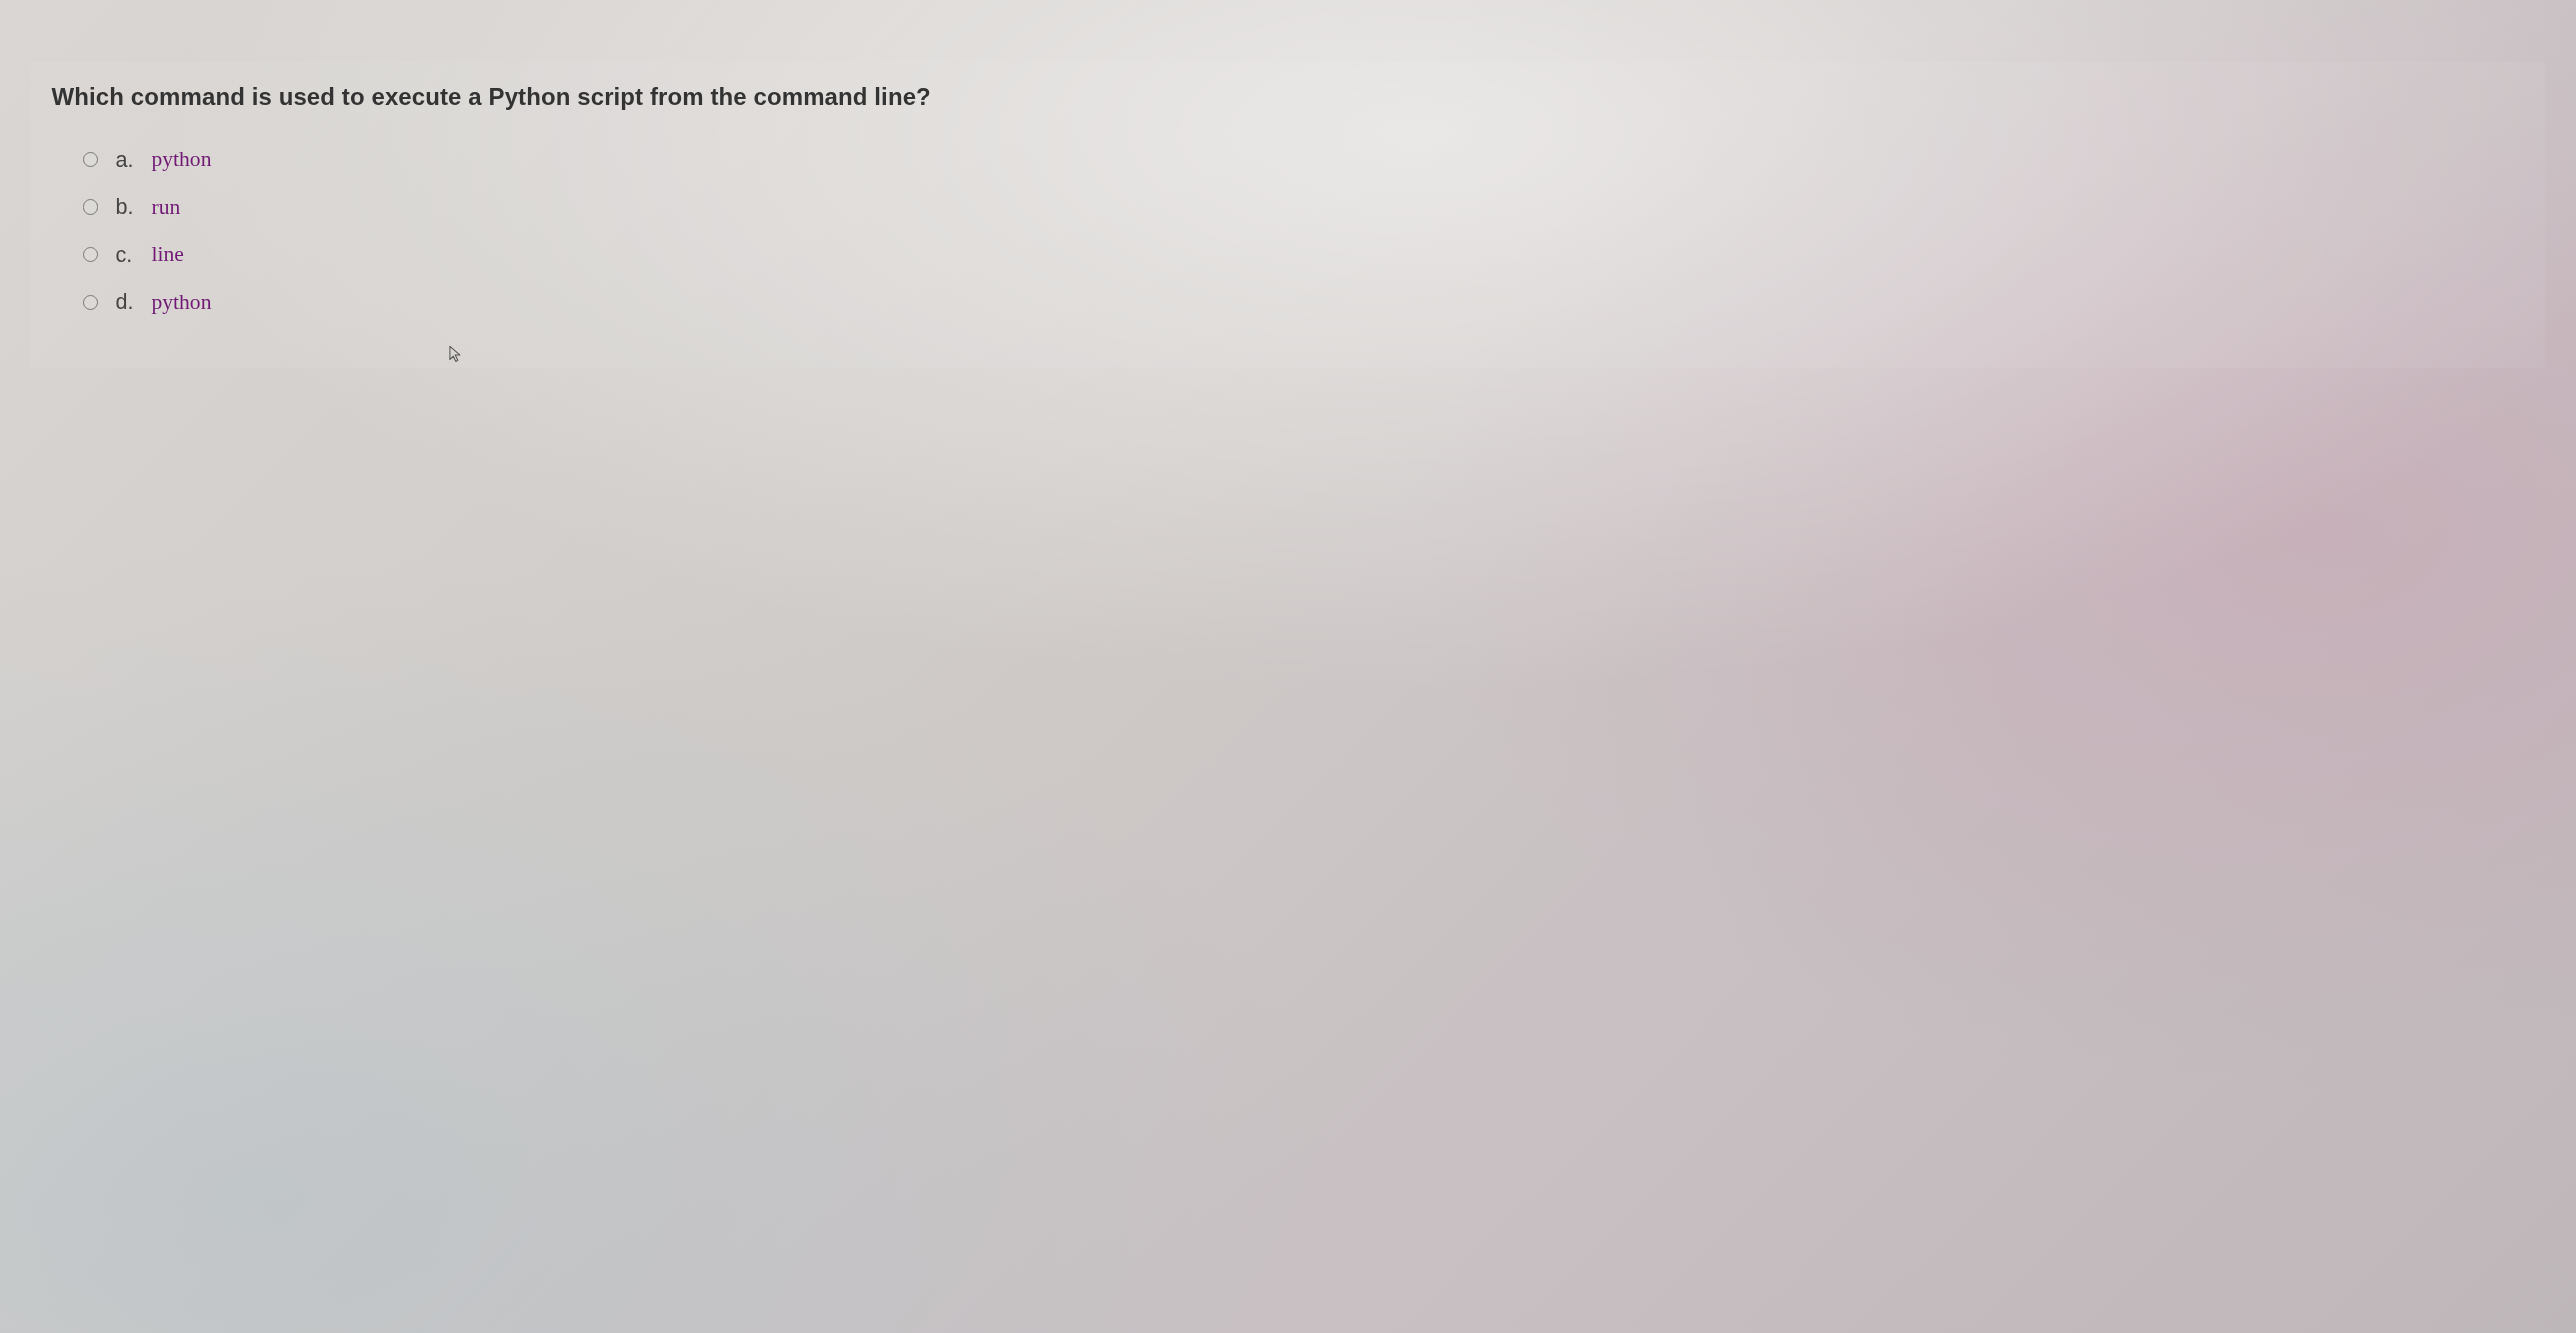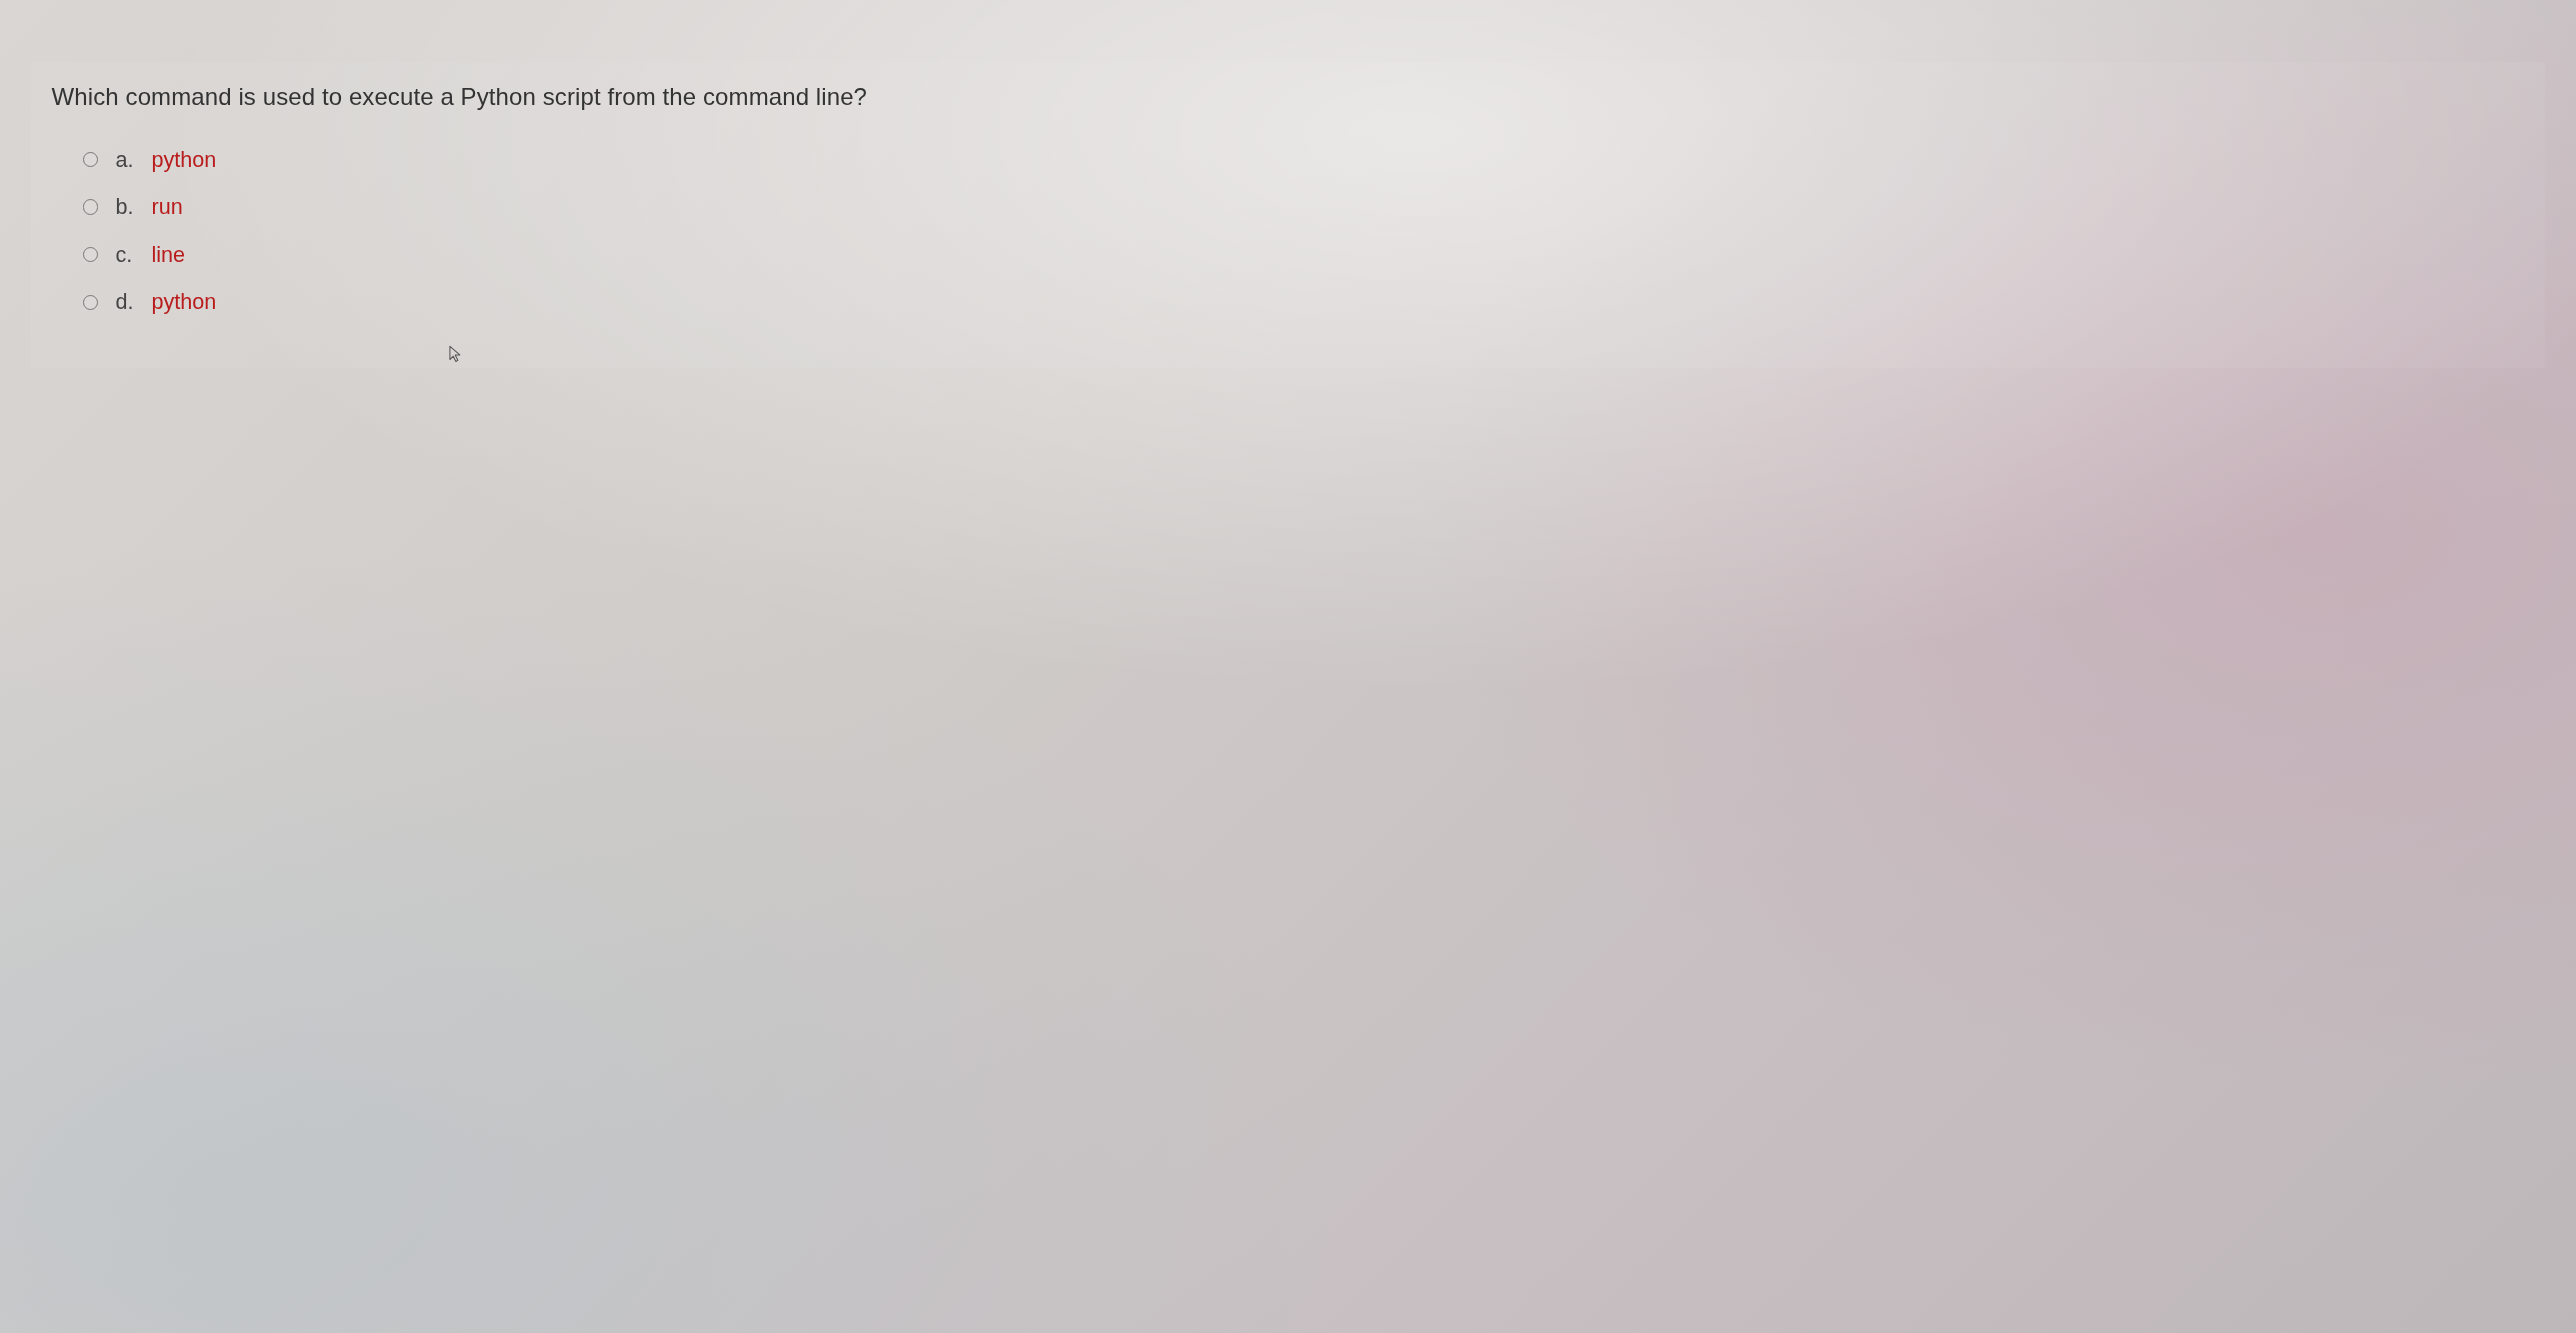--- a/index.html
+++ b/index.html
@@ -17,21 +17,21 @@
     overflow: hidden;
   }
   .card {
     margin: 62px 31px 20.6px 31px;
     padding: 20.6px 20.6px 31px 20.6px;
     background: rgba(255,255,255,0.05);
     border-radius: 1px;
   }
   .question {
     font-size: 24px;
-    font-weight: 400;
+    font-weight: 700;
     color: #333;
     margin-bottom: 36px;
     letter-spacing: 0.1px;
   }
   .options {
     margin-left: 31px;
   }
   .option {
     display: flex;
     align-items: center;
@@ -47,21 +47,22 @@
     margin-right: 17.5px;
     flex-shrink: 0;
     background: rgba(255,255,255,0.1);
   }
   .letter {
     width: 36px;
     flex-shrink: 0;
     color: #444;
   }
   .text {
-    color: #b91c1c;
+    color: #701a75;
+    font-family: Liberation Serif, serif;
   }
   .cursor {
     position: absolute;
     left: 448px;
     top: 345px;
     width: 14.4px;
     height: 18.5px;
     pointer-events: none;
   }
 </style>

